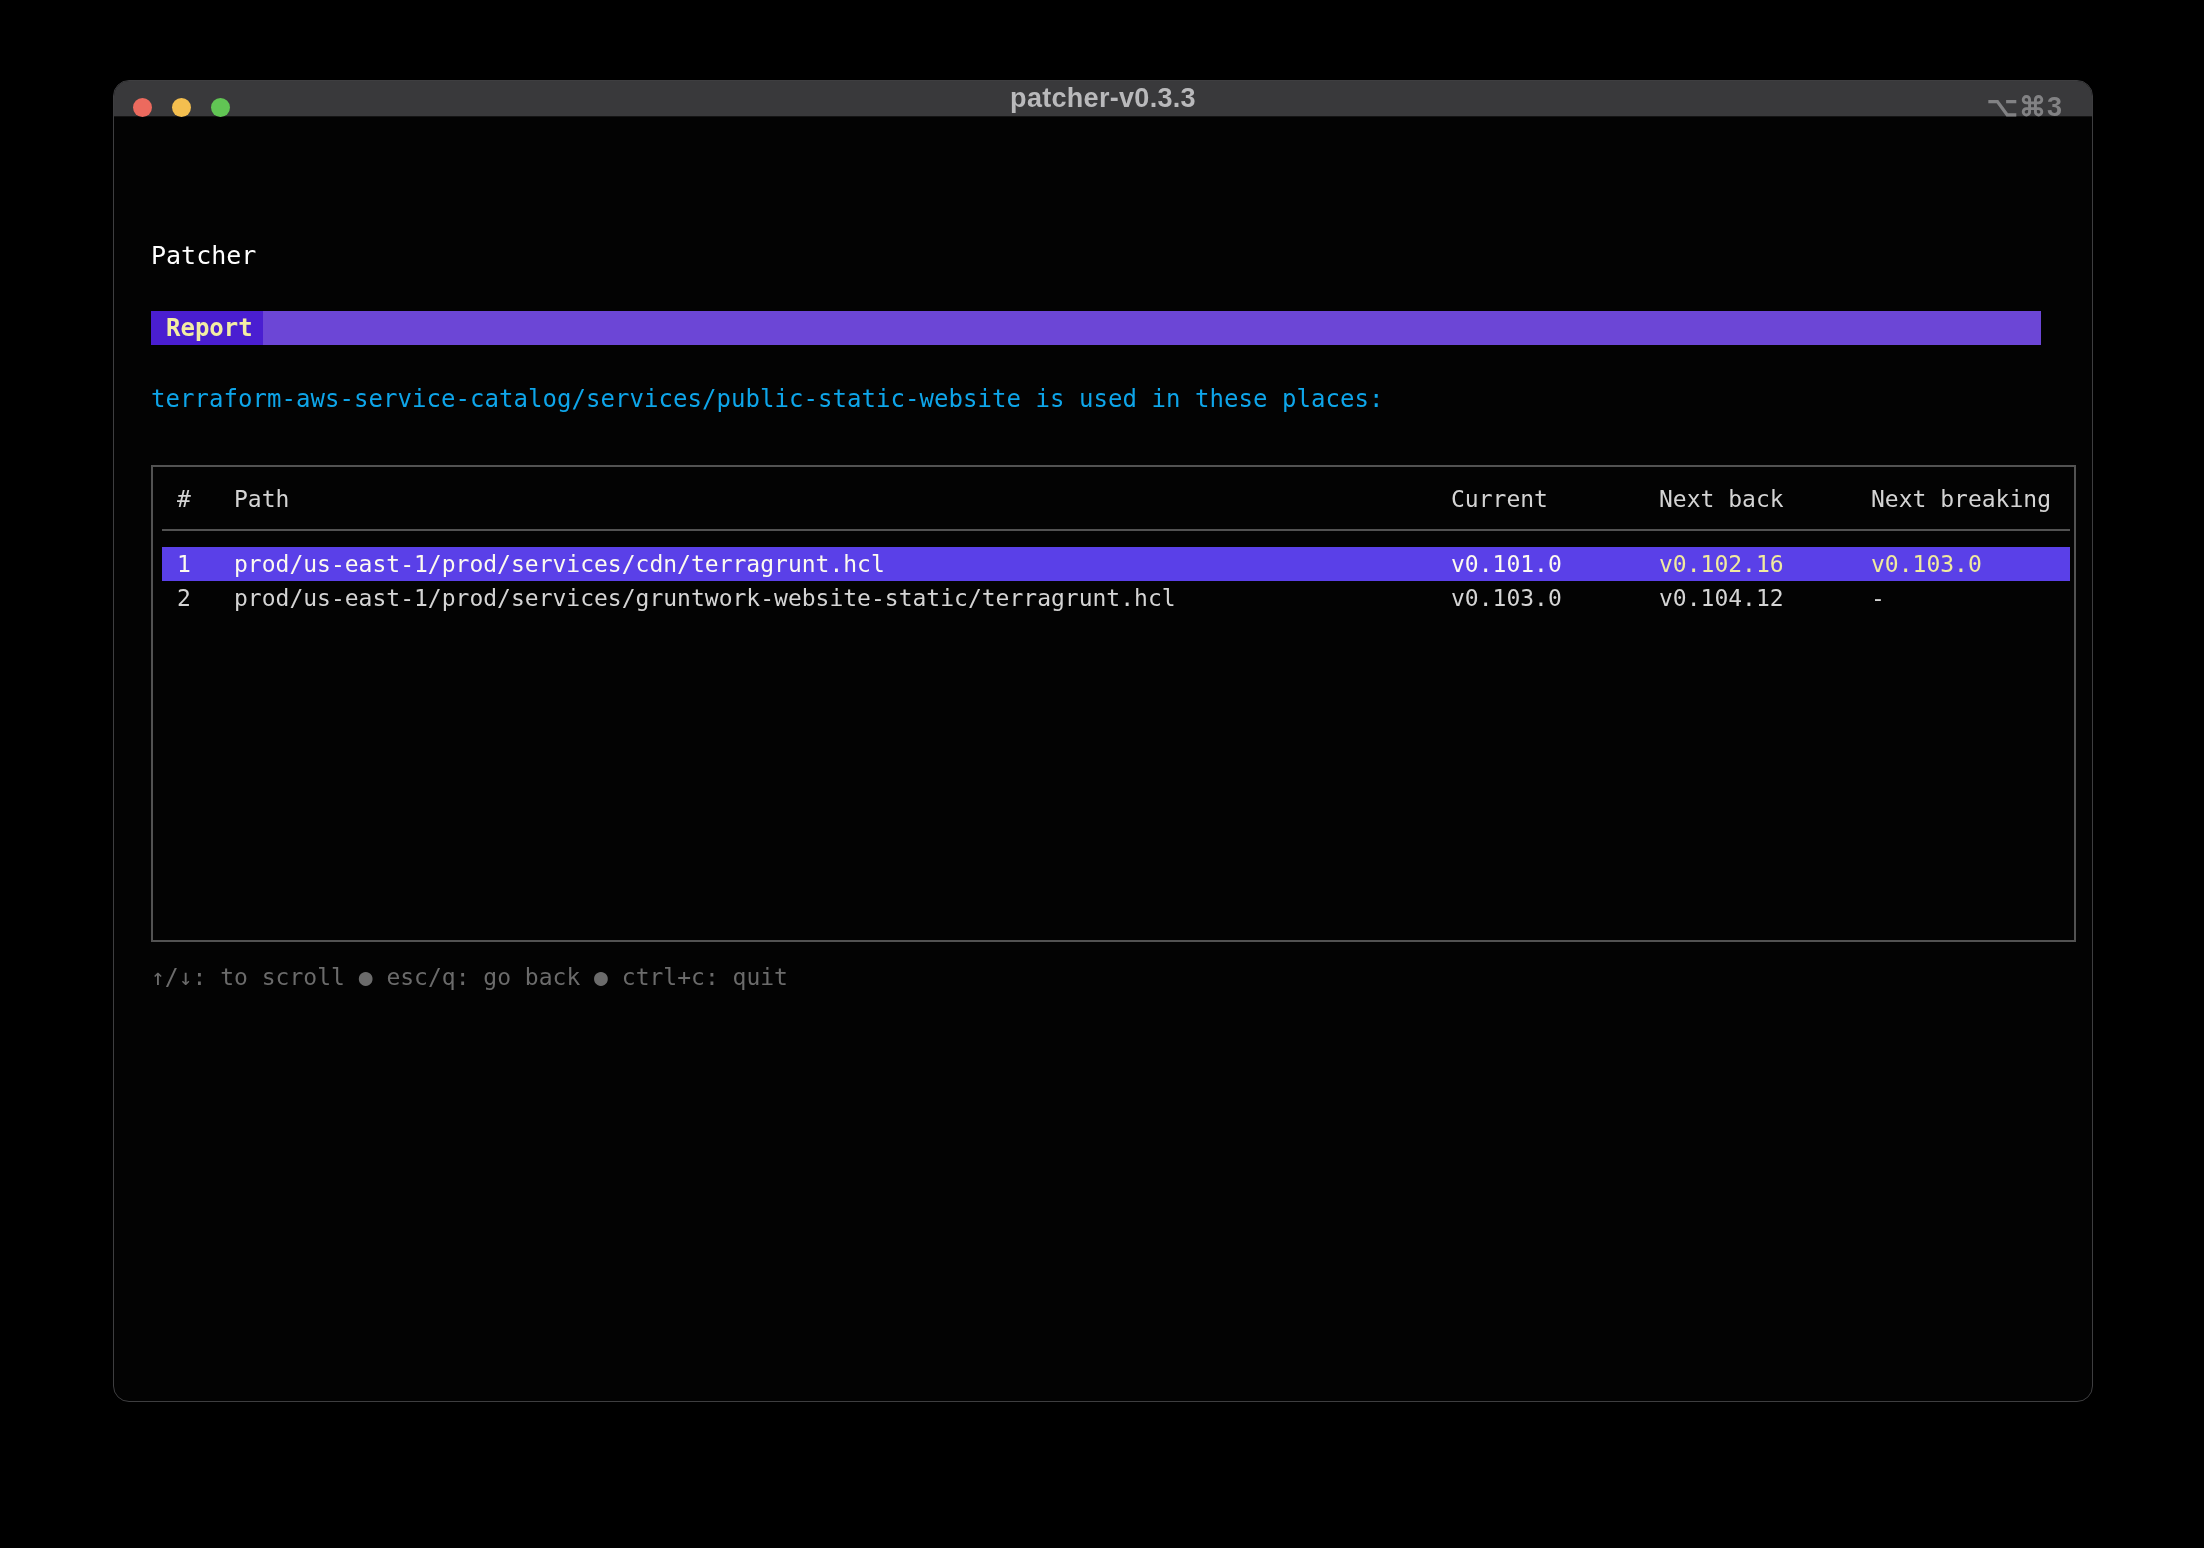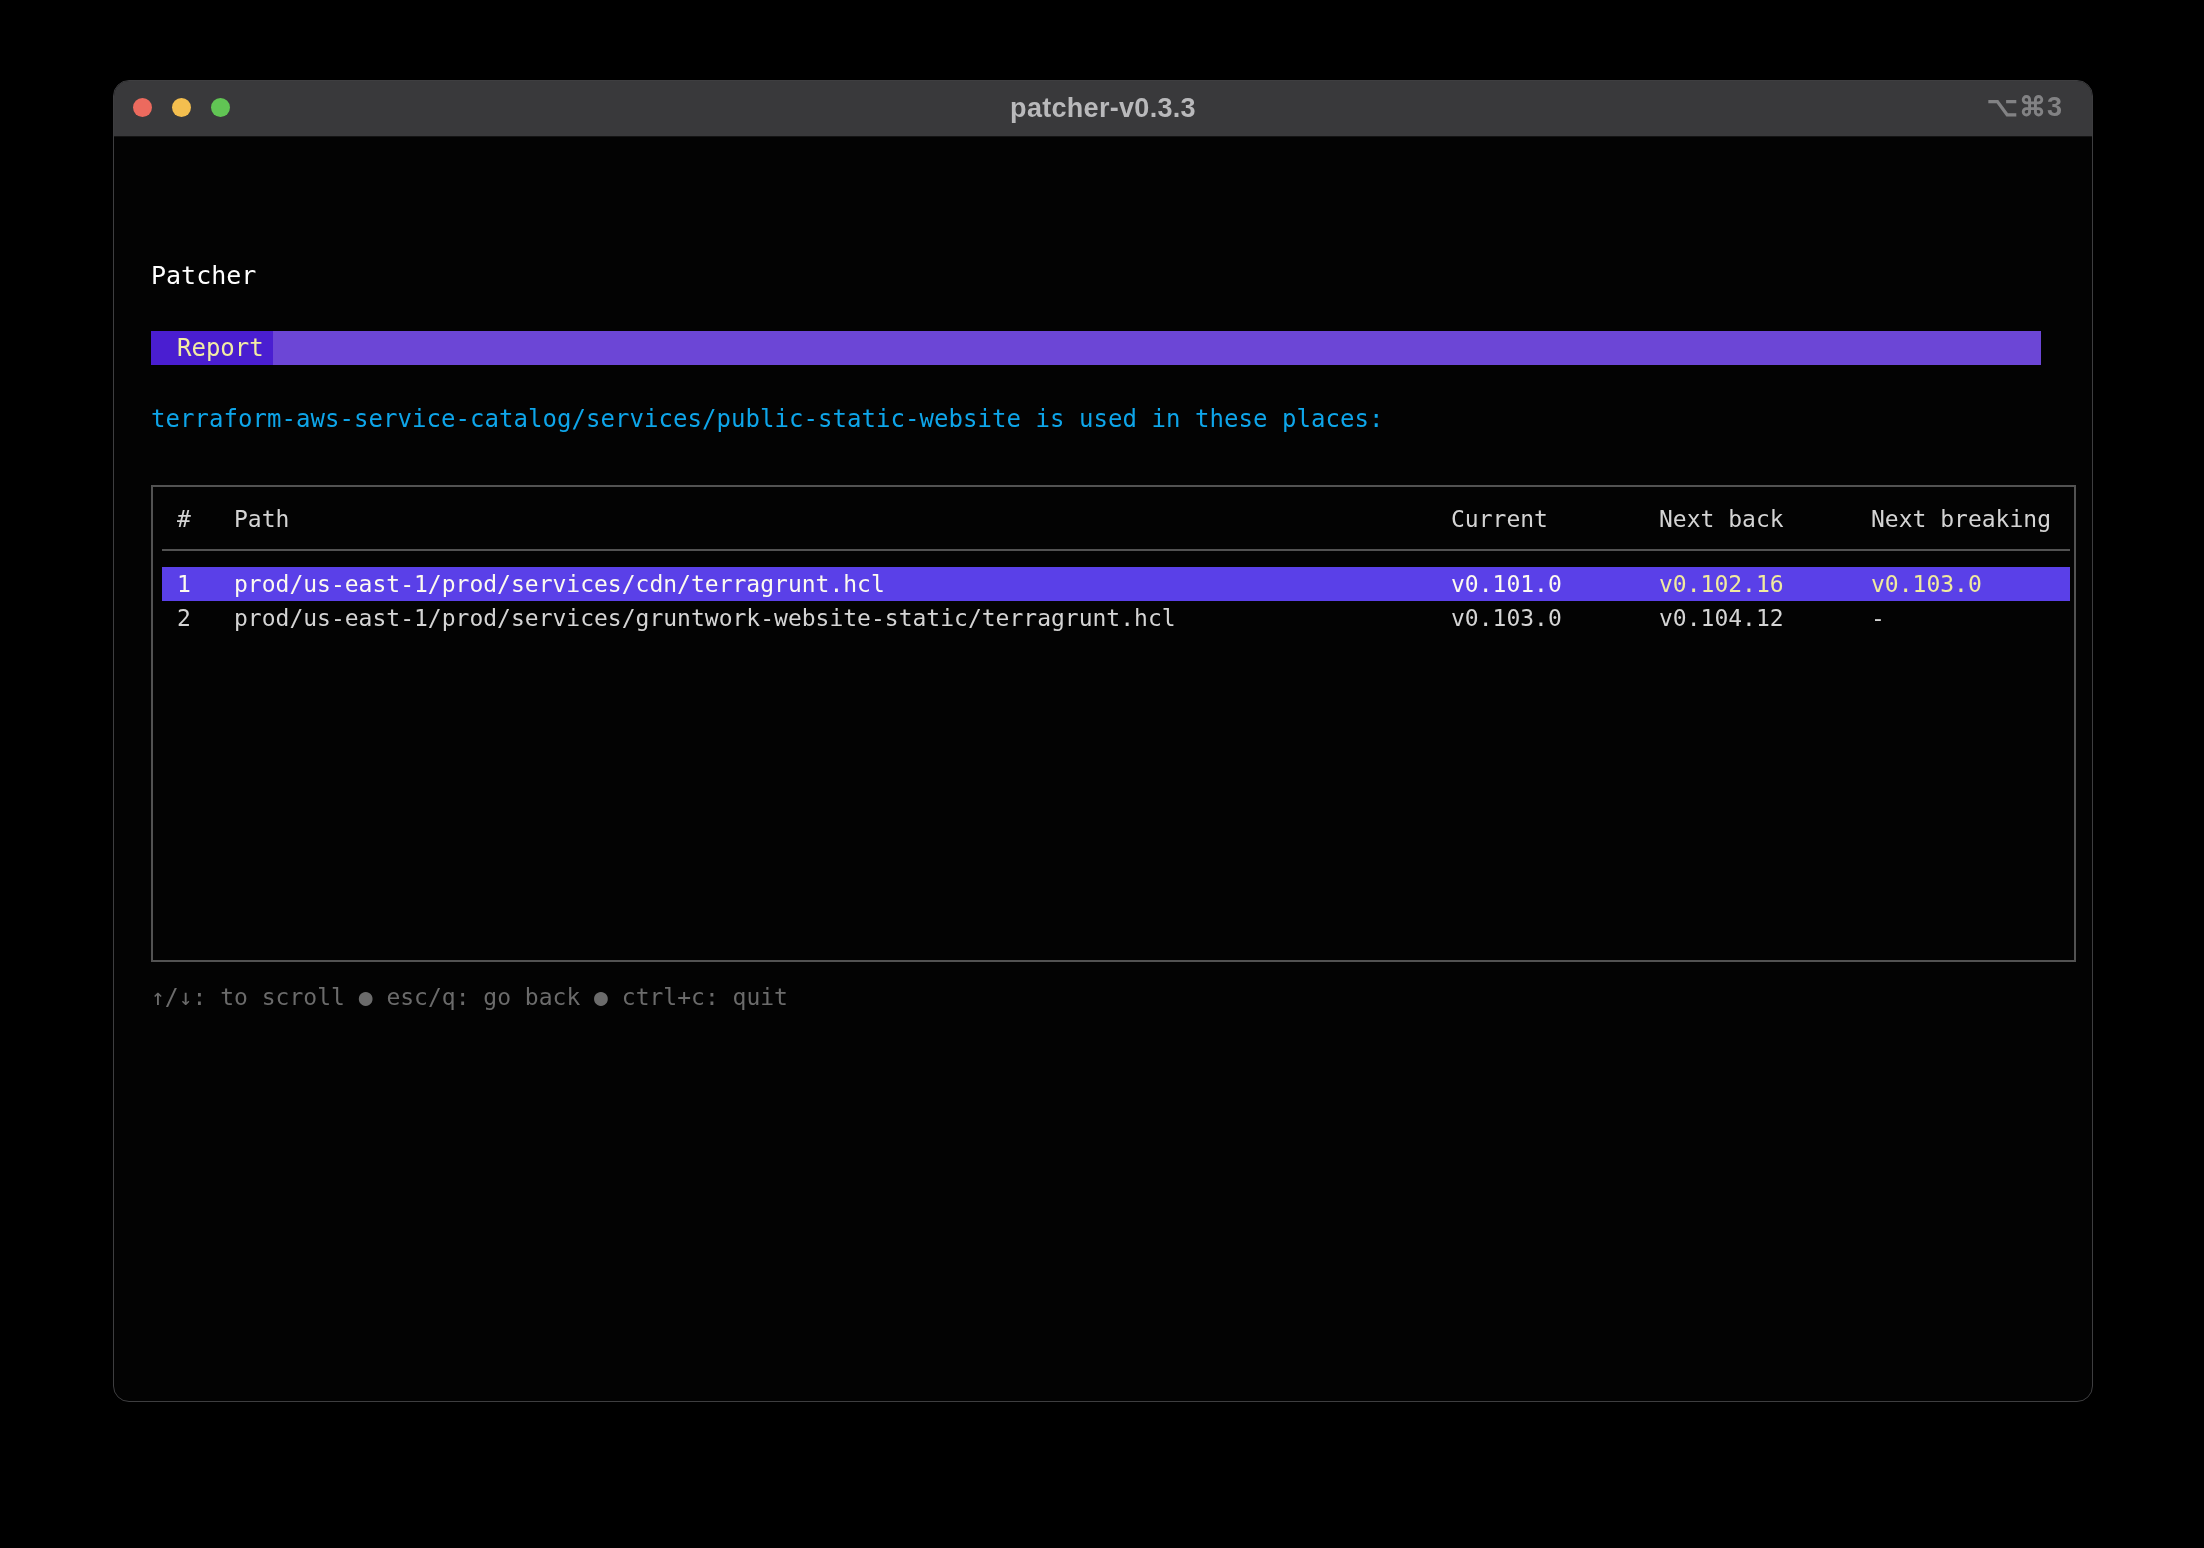--- a/index.html
+++ b/index.html
@@ -5,21 +5,21 @@
   * { margin:0; padding:0; box-sizing:border-box; }
   html,body { width:2204px; height:1548px; background:#000; overflow:hidden; }
   body { font-family:"DejaVu Sans Mono", monospace; }
 
   .window{
     position:absolute; left:113px; top:80px; width:1980px; height:1322px;
     background:#030303; border:1px solid #3e3e40; border-radius:16px;
     overflow:hidden;
   }
   .titlebar{
-    position:relative; height:56px; background:#39393b;
+    position:relative; height:36px; background:#39393b;
     border-bottom:1px solid #141414;
     display:flex; align-items:center;
     font-family:"Liberation Sans", sans-serif;
   }
   .lights{ position:absolute; left:19px; top:0; height:52px; display:flex; align-items:center; gap:20px; }
   .light{ width:19px; height:19px; border-radius:50%; }
   .light.red{ background:#ec6a5e; }
   .light.yellow{ background:#f4bf4f; }
   .light.green{ background:#61c554; }
   .title{
@@ -35,23 +35,23 @@
 
   .app-heading{
     position:absolute; left:37px; top:124px;
     color:#ffffff; font-weight:normal; font-size:25px;
   }
   .tabbar{
     position:absolute; left:37px; top:194px; width:1890px; height:34px;
     background:#6c46d6; display:flex; align-items:stretch;
   }
   .tab-active{
-    background:#4a1ed1; color:#f3eda4; width:122px;
-    display:flex; align-items:center; padding-left:26px;
-    font-size:24px; font-weight:normal;
+    background:#4a1ed1; color:#f3eda4; width:112px;
+    display:flex; align-items:center; padding-left:15px;
+    font-size:24px; font-weight:bold;
   }
   .description{
     position:absolute; left:37px; top:268px; font-size:24px; color:#0ea5e9;
     letter-spacing:0.05px;
   }
 
   .tablebox{
     position:absolute; left:37px; top:348px; width:1925px; height:477px;
     border:2px solid #525252; background:transparent;
   }

